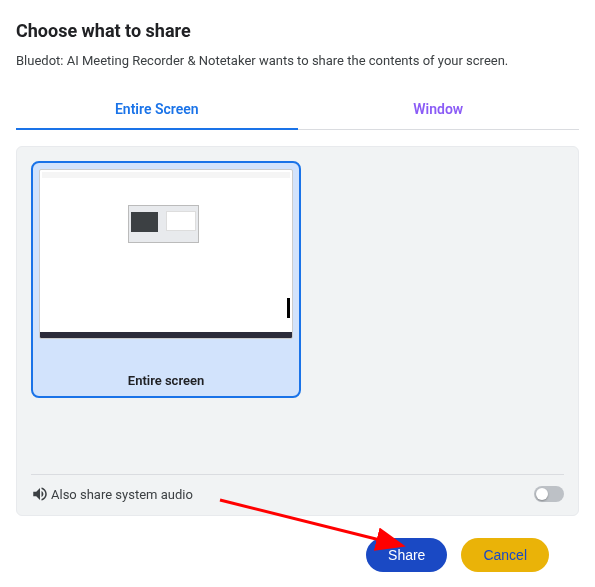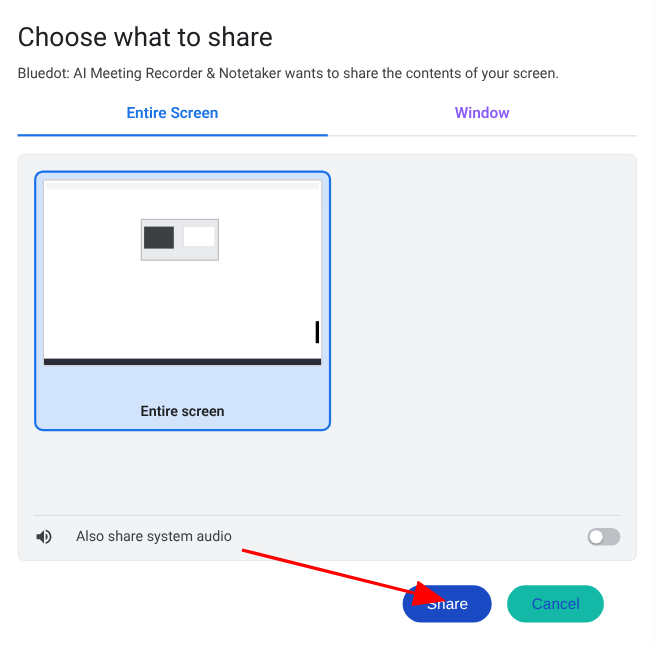--- a/index.html
+++ b/index.html
@@ -7,29 +7,29 @@
       font-family: -apple-system, BlinkMacSystemFont, "Segoe UI", Roboto, Arial, sans-serif;
       background: #fff;
       width: 595px;
       height: 587px;
       position: relative;
     }
     .dialog {
       padding: 20px 16px 0 16px;
     }
     .title {
-      font-size: 24px;
+      font-size: 18px;
       color: #202124;
-      font-weight: 400;
+      font-weight: 700;
       margin-bottom: 12px;
     }
     .subtitle {
       font-size: 13px;
       color: #3c4043;
-      margin-bottom: 8px;
+      margin-bottom: 21px;
     }
     .tabs {
       display: flex;
       border-bottom: 1px solid #dadce0;
       margin-bottom: 16px;
     }
     .tab {
       flex: 1;
       text-align: center;
       padding: 12px 0;
@@ -149,21 +149,21 @@
       bottom: 12px;
       display: flex;
       align-items: center;
       justify-content: space-between;
       border-top: 1px solid #dadce0;
       padding-top: 10px;
     }
     .audio-left {
       display: flex;
       align-items: center;
-      gap: 20px;
+      gap: 2px;
       color: #3c4043;
       font-size: 13px;
     }
     .speaker-icon {
       width: 18px;
       height: 18px;
       fill: #3c4043;
     }
     .toggle {
       width: 30px;
@@ -197,21 +197,21 @@
       font-size: 14px;
       font-weight: 500;
       cursor: pointer;
       border: none;
     }
     .btn-share {
       background: #1a49c4;
       color: #fff;
     }
     .btn-cancel {
-      background: #14b8a6;
+      background: #eab308;
       color: #1a49c4;
     }
     .arrow-overlay {
       position: absolute;
       left: 215px;
       top: 490px;
       pointer-events: none;
     }
   </style>
 </head>

